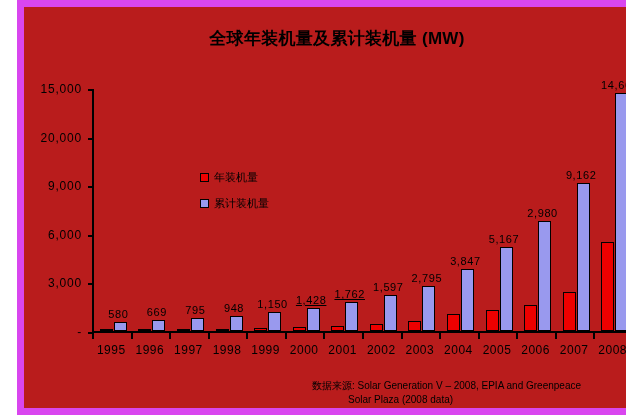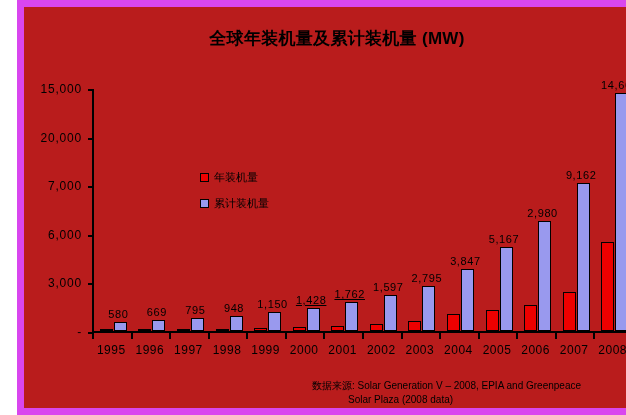--- a/index.html
+++ b/index.html
@@ -163,21 +163,21 @@
 <body>
 
 <div id="chart-frame">
 
   <div id="chart-title">全球年装机量及累计装机量 (MW)</div>
 
   <div id="y-axis-labels">
       <div class="ylab" style="top: 318px; left: 0px;">-</div>
       <div class="ylab" style="top: 269.4px; left: 0px;">3,000</div>
       <div class="ylab" style="top: 220.8px; left: 0px;">6,000</div>
-      <div class="ylab" style="top: 172.2px; left: 0px;">7,000</div>
+      <div class="ylab" style="top: 172.2px; left: 0px;">9,000</div>
       <div class="ylab" style="top: 123.6px; left: 0px;">20,000</div>
       <div class="ylab" style="top: 75px; left: 0px;">15,000</div>
     </div>
 
   <div id="plot-area">
     <div id="bars-layer">
         <div class="bar annual" style="left: 5.78571px; width: 13px; height: 2px;"></div>
         <div class="bar cumulative" style="left: 19.7857px; width: 13px; height: 9.396px;"></div>
         <div class="bar annual" style="left: 44.3571px; width: 13px; height: 2px;"></div>
         <div class="bar cumulative" style="left: 58.3571px; width: 13px; height: 10.8378px;"></div>

